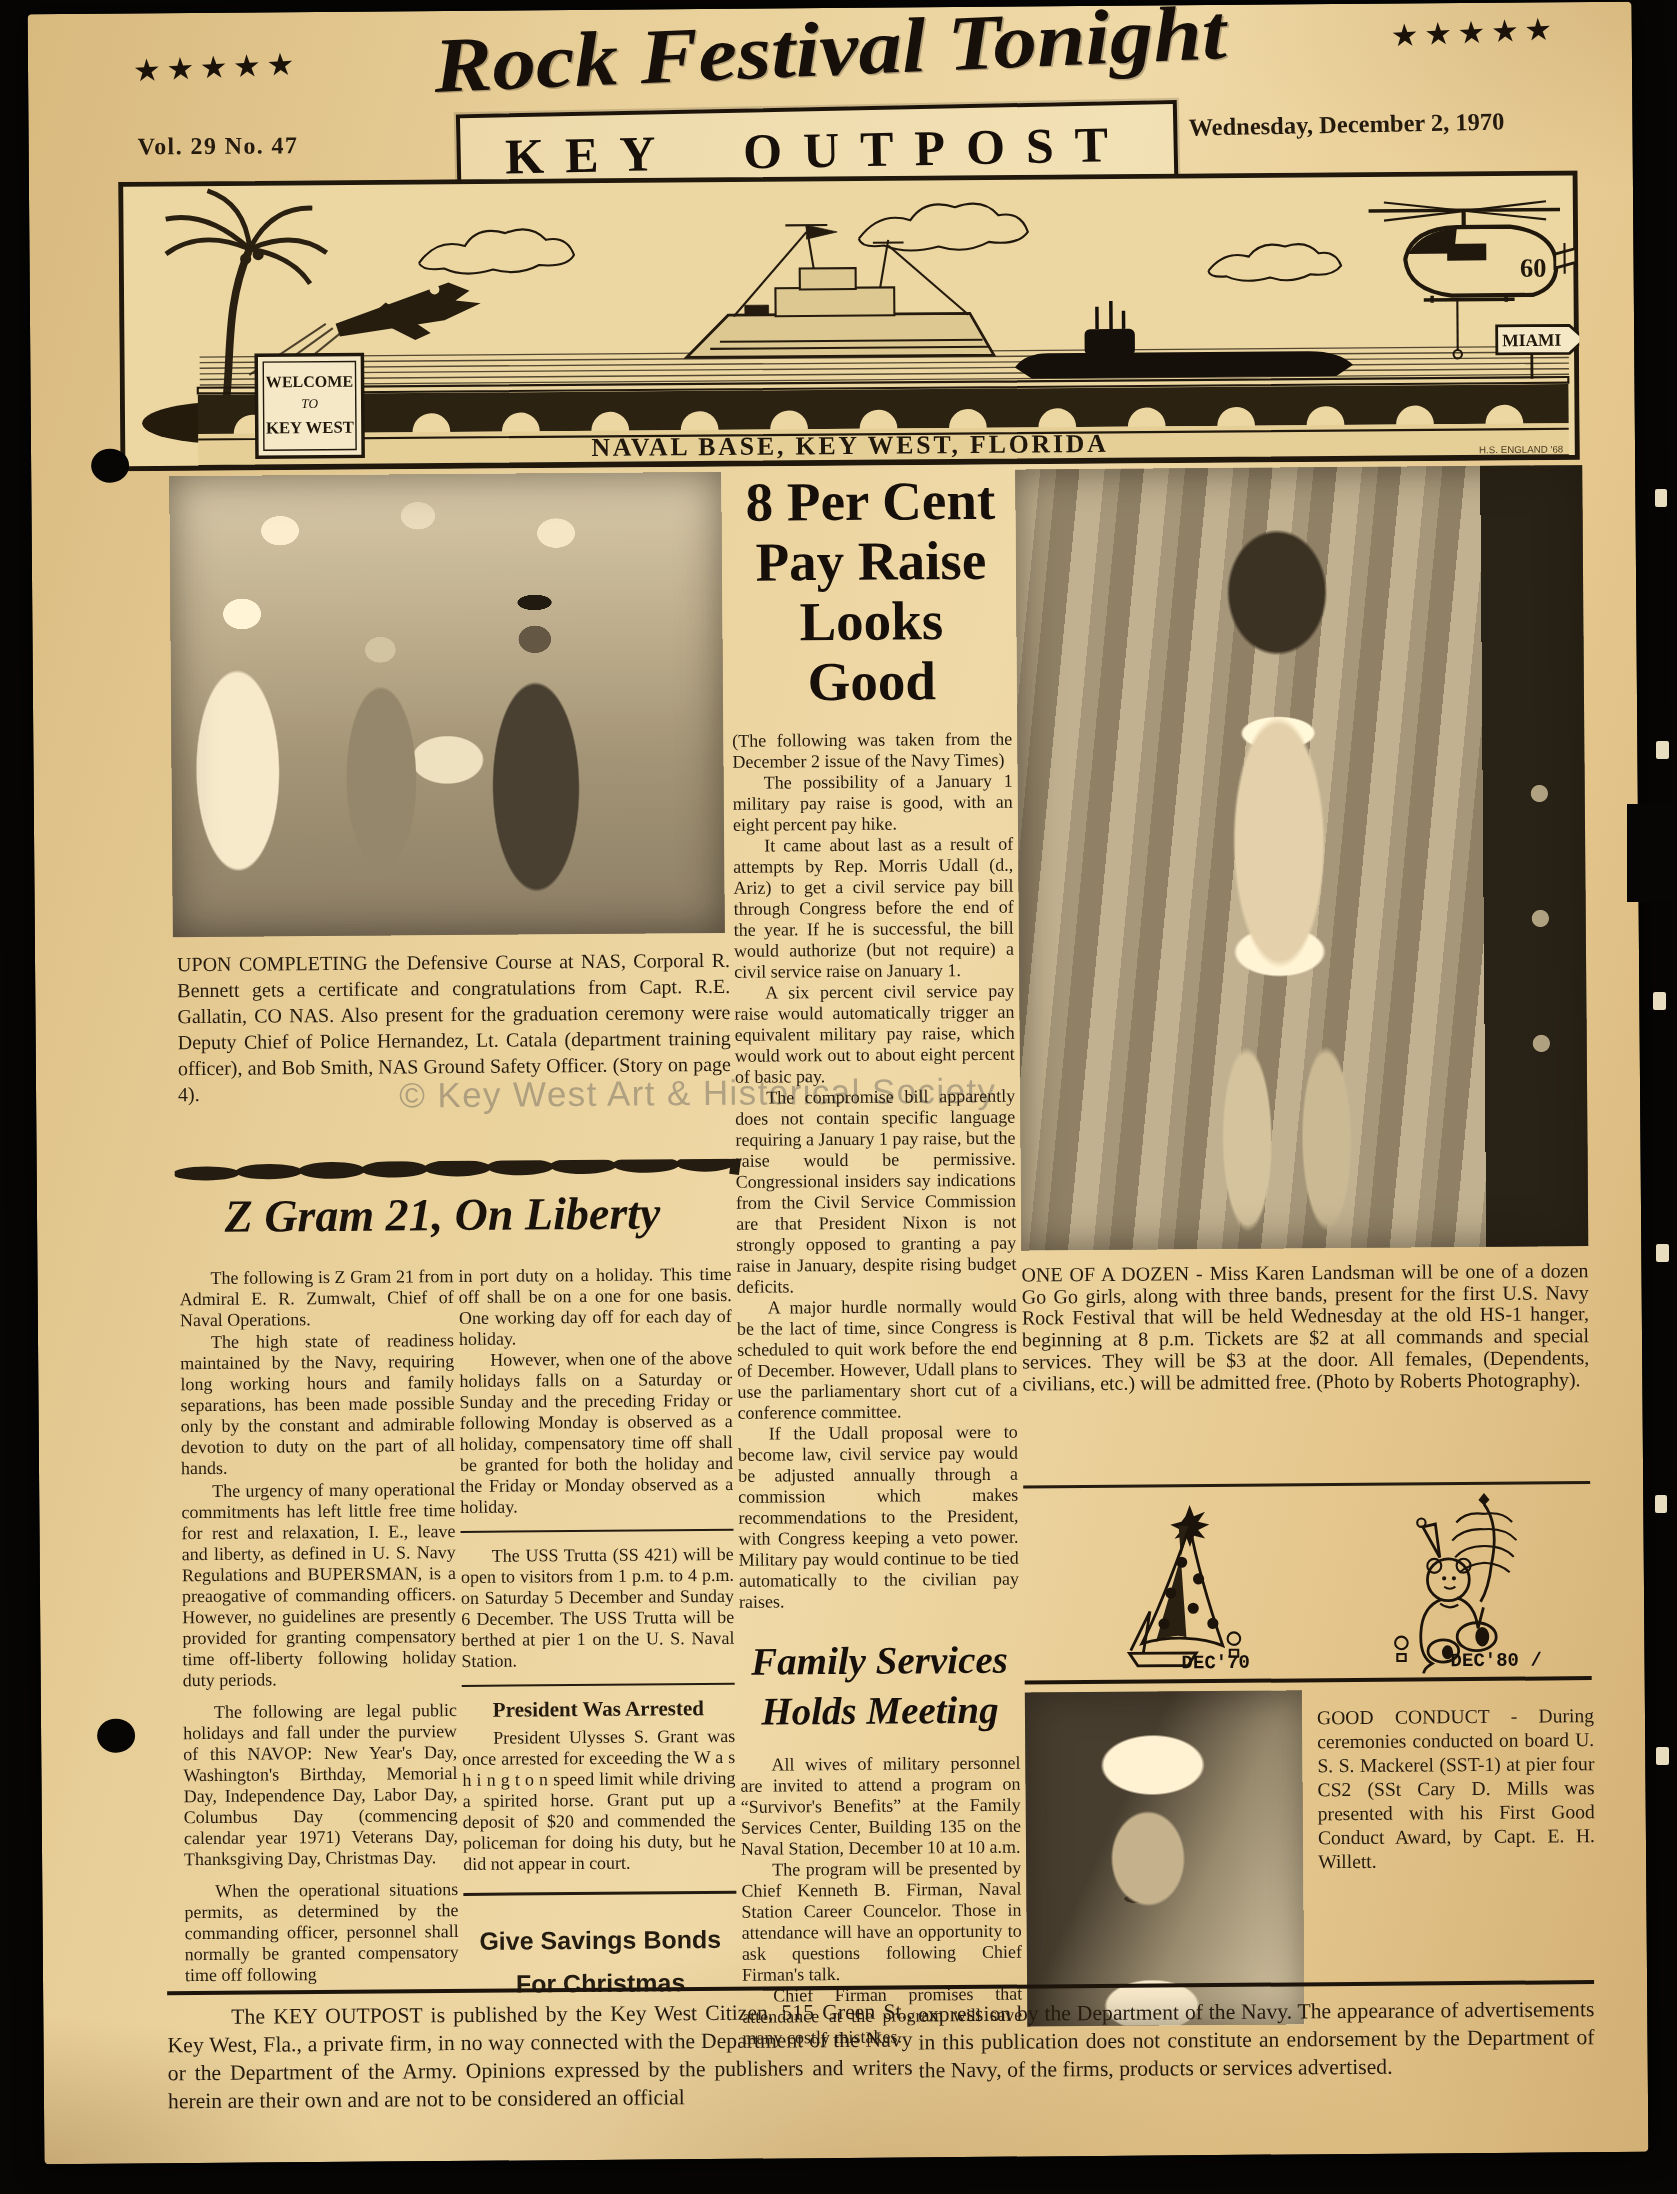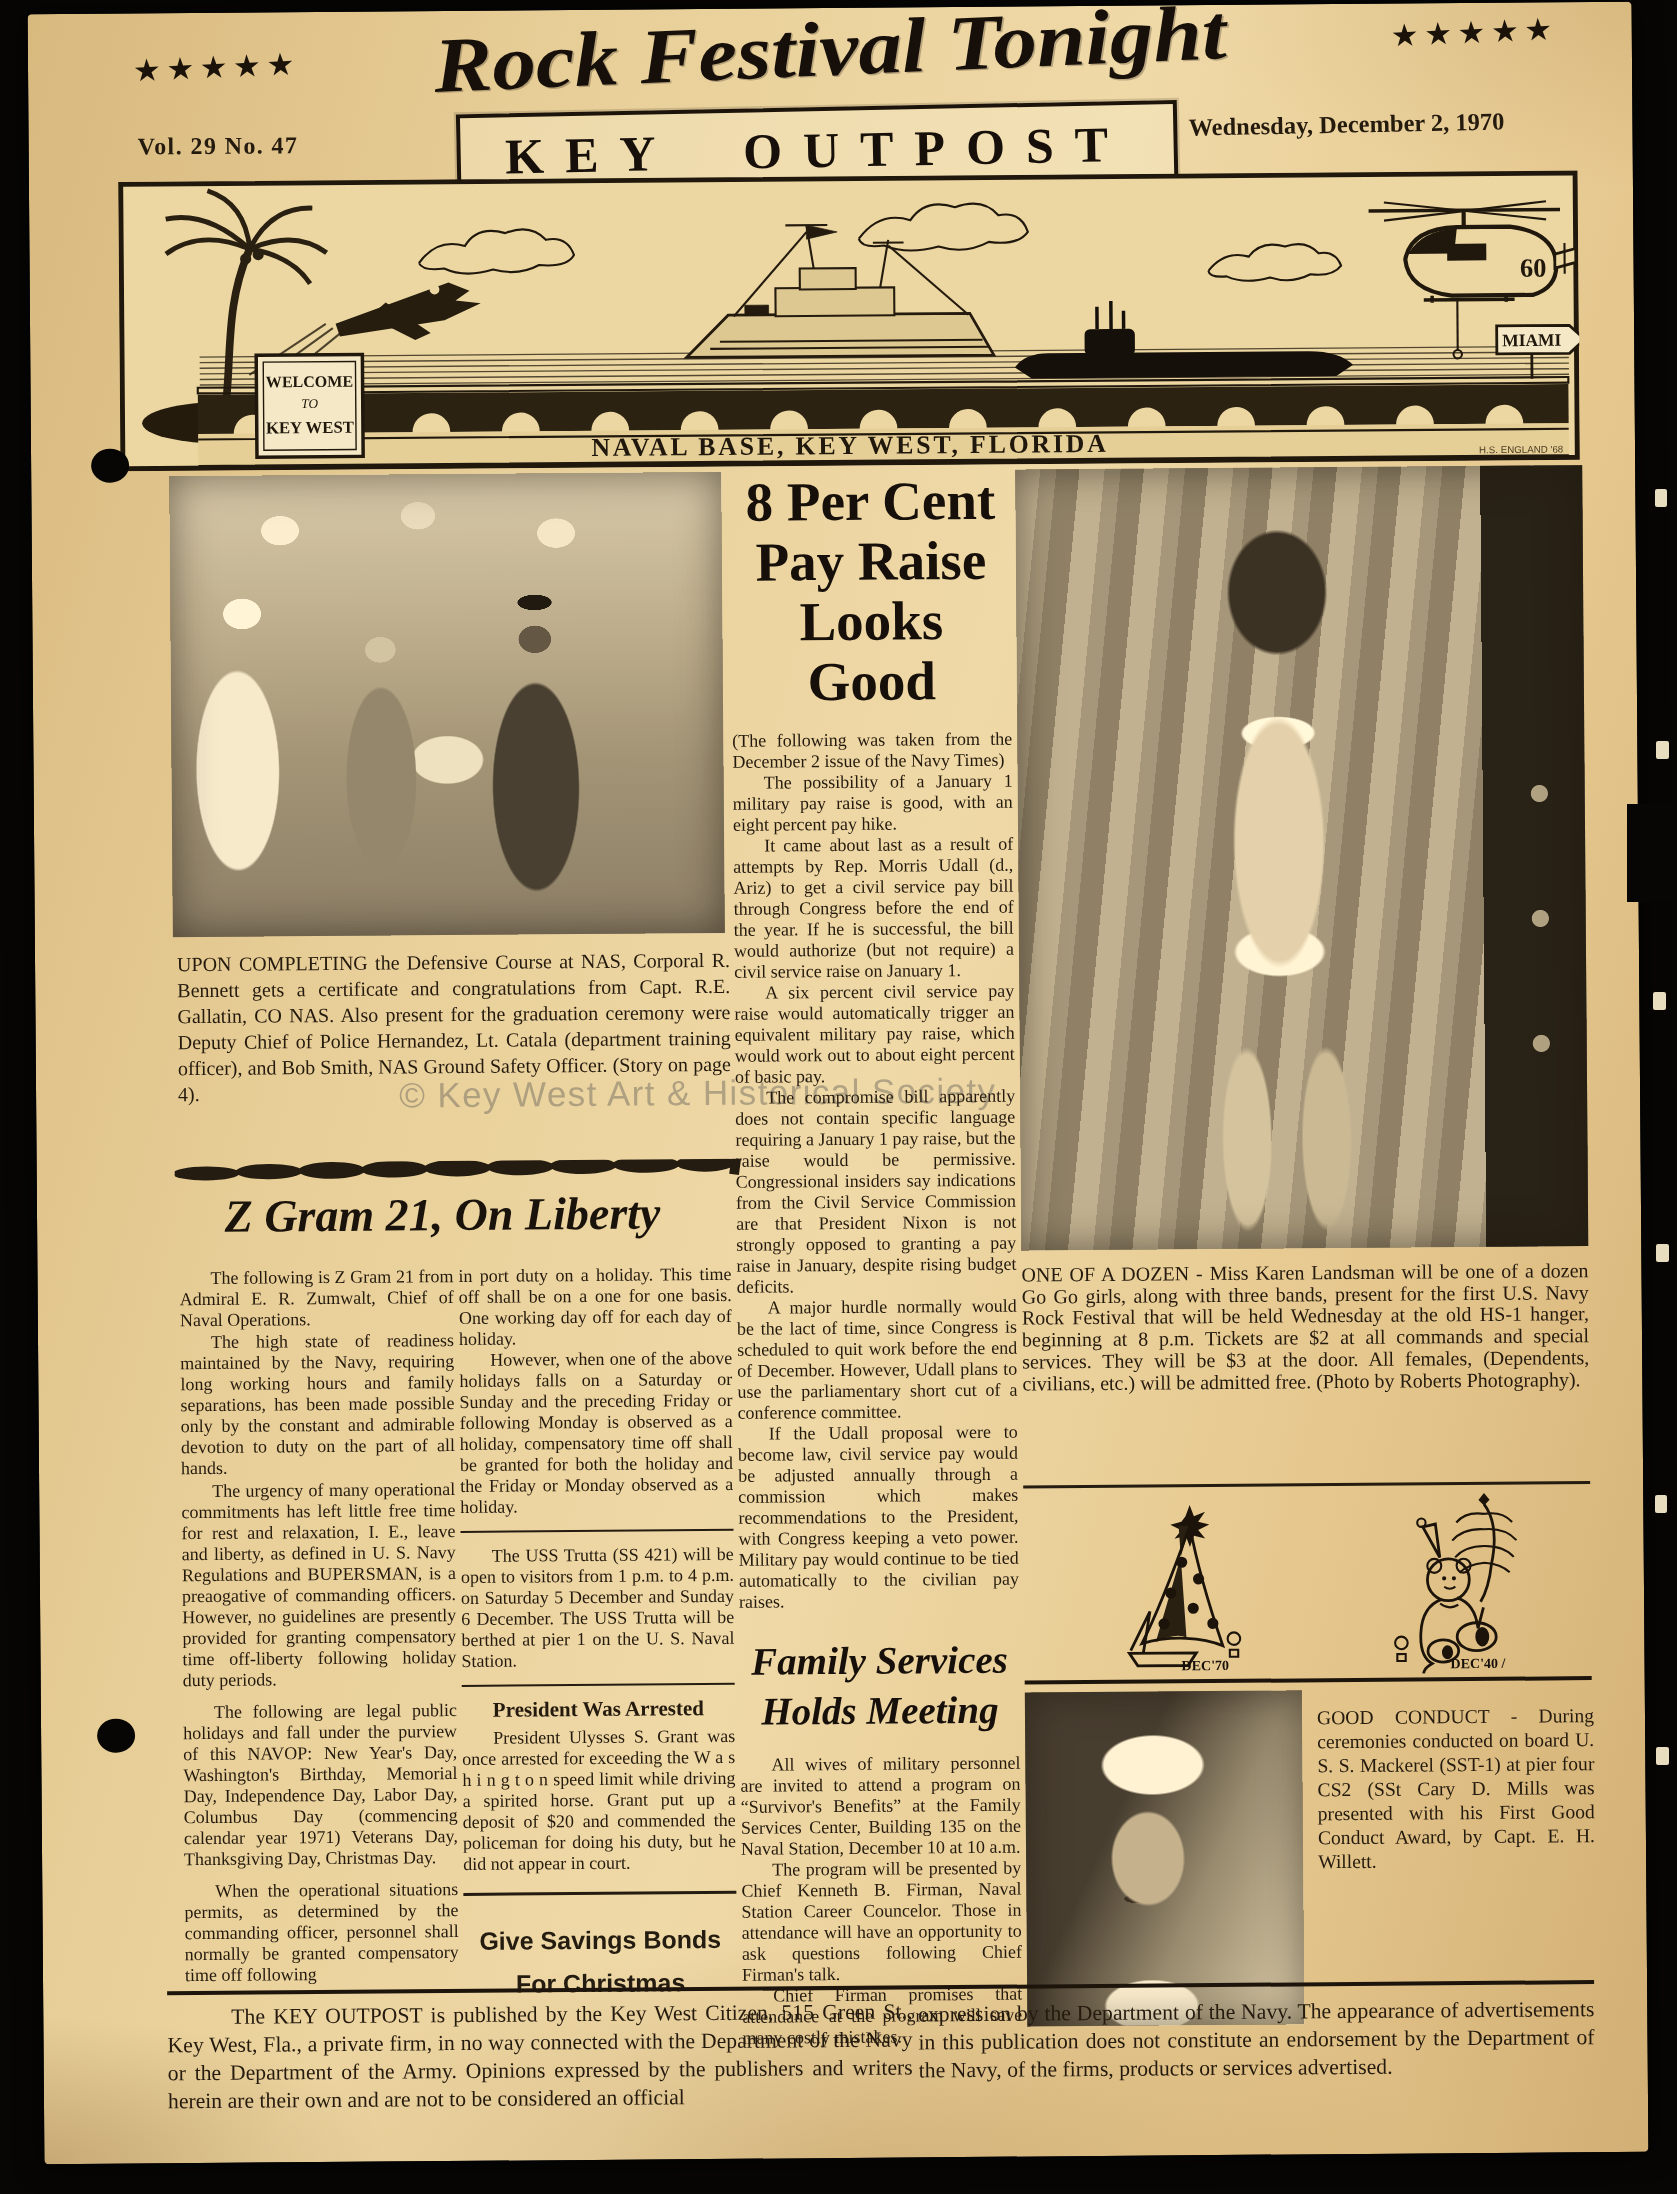--- a/index.html
+++ b/index.html
@@ -83,22 +83,22 @@
   
   #mid-col{left:699px;top:464px;width:280px;}
   .mid-head{font-size:55px;font-weight:bold;text-align:center;line-height:60px;color:#17100a;}
   #mid-col .body-col{margin-top:18px;}
   .fam-head{font-size:39px;font-weight:bold;font-style:italic;text-align:center;
       line-height:50px;margin-top:24px;color:#17100a;}
   
   #caption-gogo{left:984px;top:1258px;width:567px;font-size:20px;line-height:21.7px;}
   #rule-gogo{left:984px;top:1479px;width:567px;}
   #christmas{left:984px;top:1490px;width:567px;height:180px;}
-  .dec-label{position:absolute;bottom:1.4px;font-family:Liberation Serif, serif;
-      font-weight:bold;font-size:14px;color:#17100a;padding-left:40px;}
+  .dec-label{position:absolute;bottom:1.4px;font-family:Liberation Mono, monospace;
+      font-weight:bold;font-size:19px;color:#17100a;padding-left:40px;}
   #rule-christmas{left:984px;top:1674px;width:567px;}
   #caption-goodconduct{left:1276px;top:1702px;width:277px;font-size:19.6px;line-height:24px;text-align:justify;}
   
   #watermark{left:363px;top:1064px;font-family:"Liberation Sans","DejaVu Sans",sans-serif;
       font-size:35px;color:rgba(90,88,84,.42);letter-spacing:1.4px;white-space:nowrap;}
   
   #footer-rule{left:124px;top:1978px;width:1427px;height:3.5px;background:#1d150b;}
   #footer-left{left:124px;top:1990px;width:745px;font-size:21.7px;line-height:28px;text-align:justify;text-indent:64px;}
   #footer-right{left:875px;top:1993px;width:676px;font-size:21.7px;line-height:28px;text-align:justify;}
   
@@ -352,21 +352,21 @@
         <ellipse cx="648" cy="206" rx="28" ry="20" fill="none" stroke="#1c140a" stroke-width="4"></ellipse>
         <ellipse cx="656" cy="206" rx="10" ry="14" fill="#1c140a"></ellipse>
         <ellipse cx="600" cy="226" rx="22" ry="16" fill="none" stroke="#1c140a" stroke-width="4"></ellipse>
         <ellipse cx="606" cy="228" rx="8" ry="10" fill="#1c140a"></ellipse>
         <path d="M596 158 q12 10 26 2" fill="none" stroke="#1c140a" stroke-width="3"></path>
         <circle cx="540" cy="214" r="9" fill="none" stroke="#1c140a" stroke-width="3"></circle>
         <path d="M534 230 h12 v10 h-12 z" fill="none" stroke="#1c140a" stroke-width="3"></path>
       </g>
     </svg>
     <div class="dec-label" style="left:117px;">DEC'70</div>
-    <div class="dec-label" style="left:386px;">DEC'40 /</div>
+    <div class="dec-label" style="left:386px;">DEC'80 /</div>
   </div>
   <div class="abs heavyrule" id="rule-christmas"></div>
 
   <div class="abs photo" id="photo-sailor"></div>
   <div class="abs" id="caption-goodconduct">GOOD CONDUCT - During ceremonies conducted on board U. S. S. Mackerel (SST-1) at pier four CS2 (SSt Cary D. Mills was presented with his First Good Conduct Award, by Capt. E. H. Willett.</div>
 
   <div class="abs" id="footer-rule"></div>
   <div class="abs" id="footer-left">The KEY OUTPOST is published by the Key West Citizen, 515 Green St., Key West, Fla., a private firm, in no way connected with the Department of the Navy or the Department of the Army. Opinions expressed by the publishers and writers herein are their own and are not to be considered an official</div>
   <div class="abs" id="footer-right">expression by the Department of the Navy. The appearance of advertisements in this publication does not constitute an endorsement by the Department of the Navy, of the firms, products or services advertised.</div>
 

